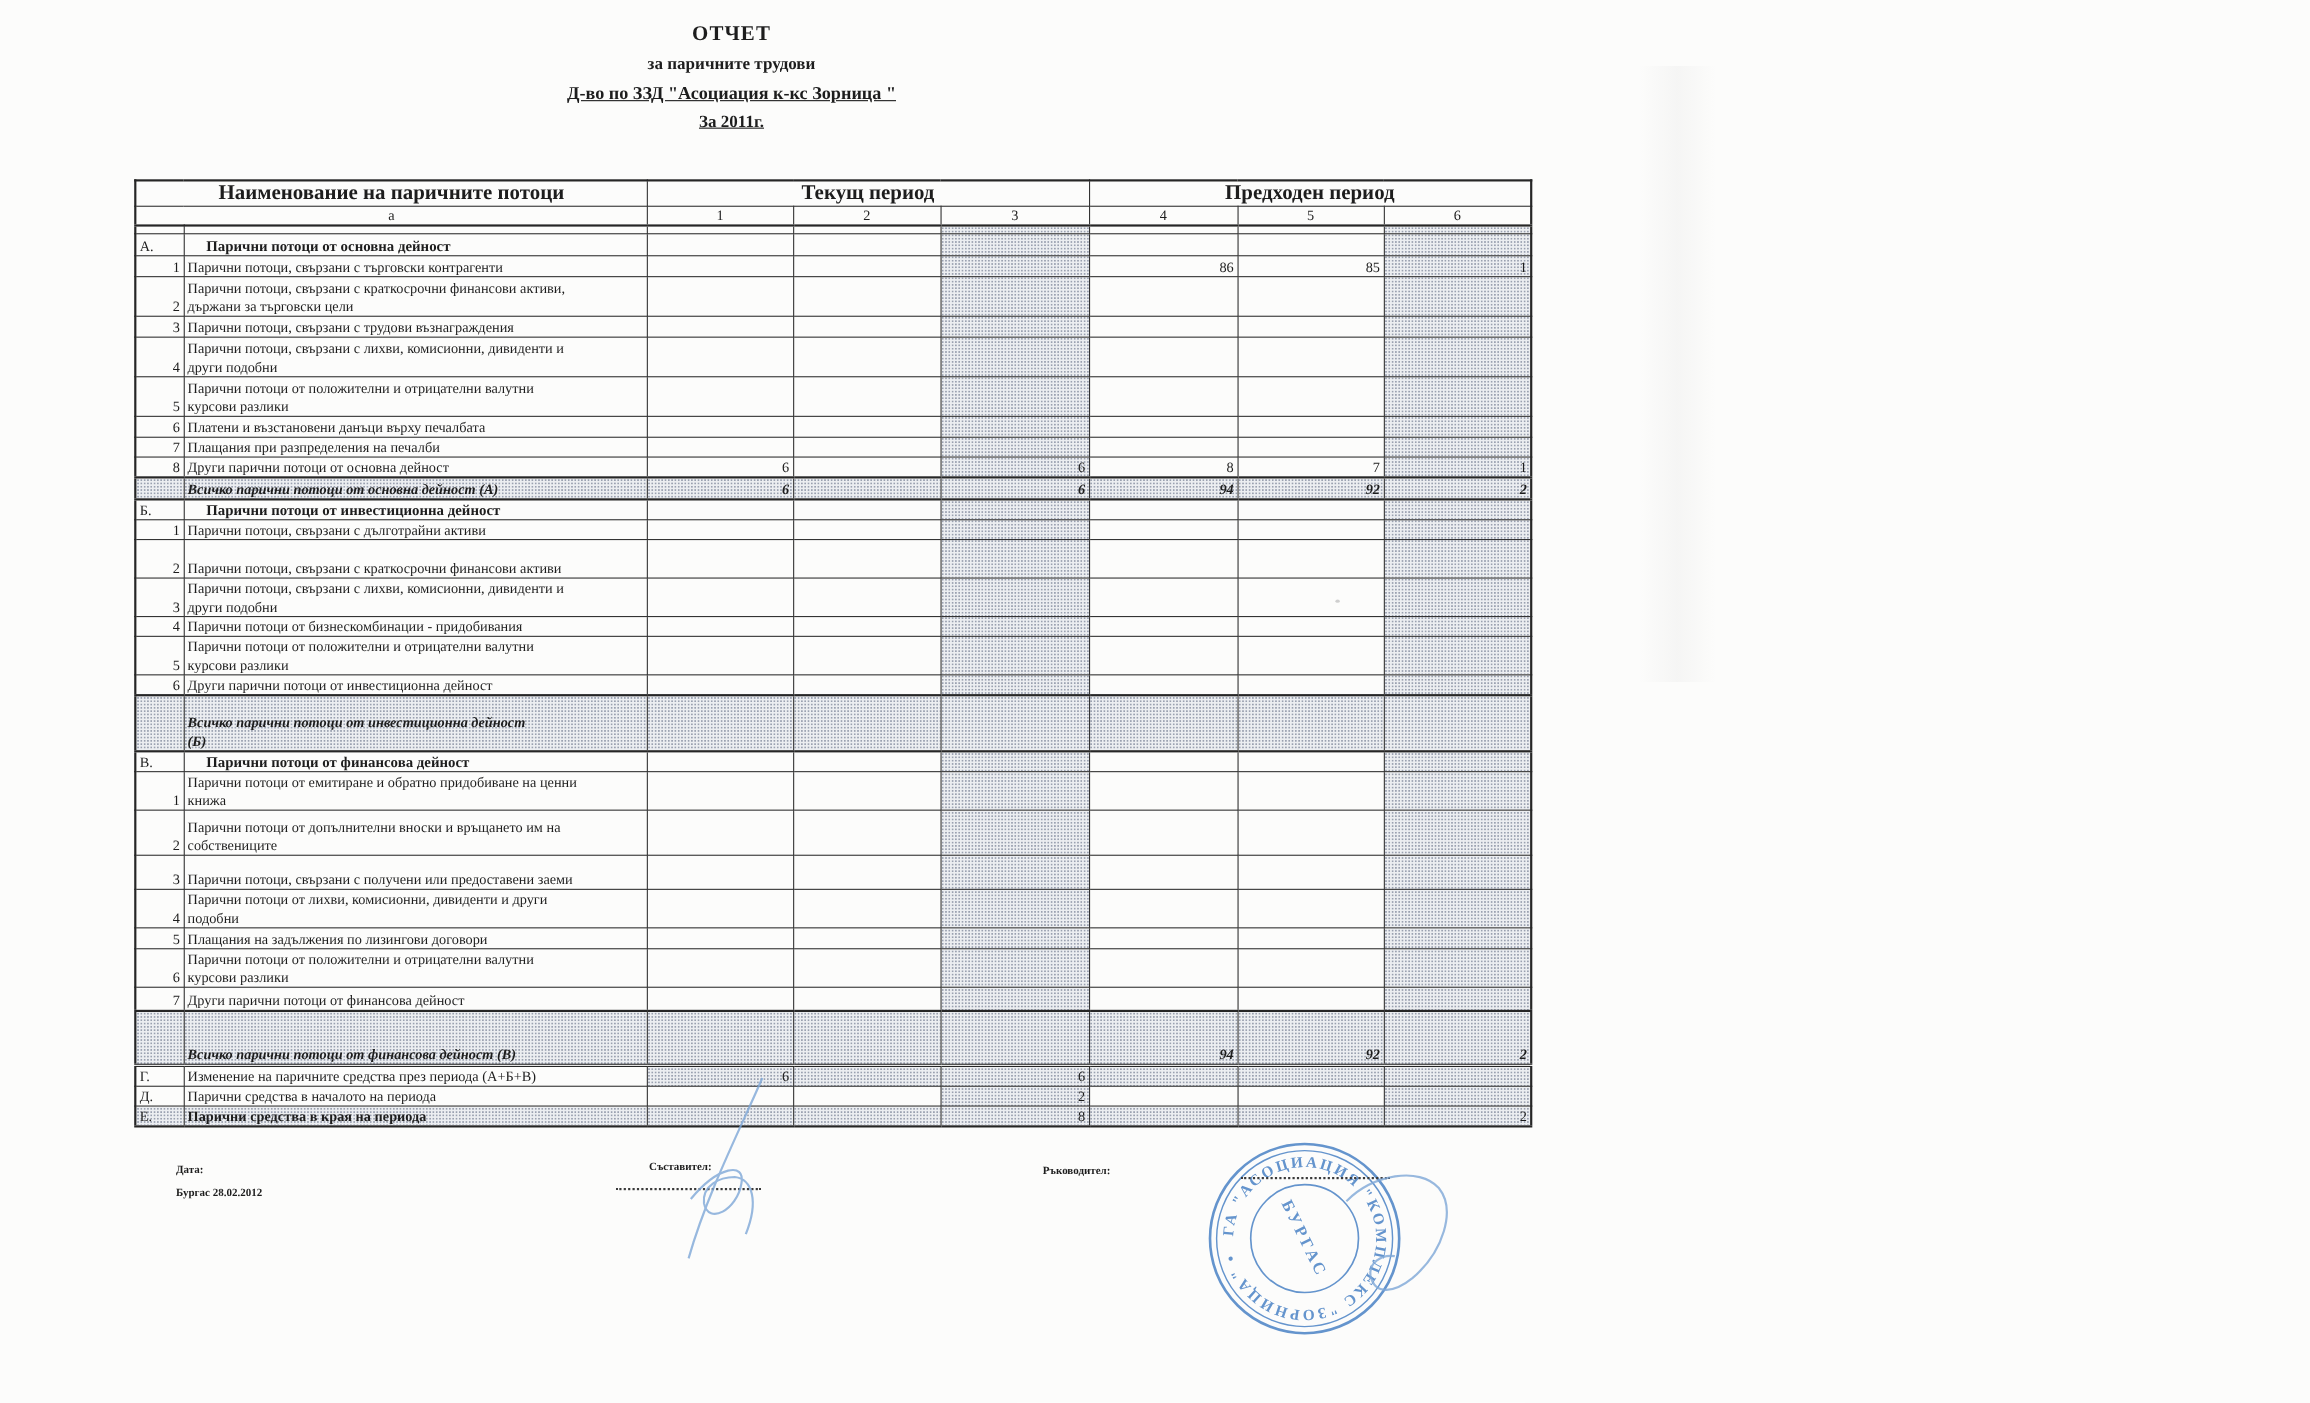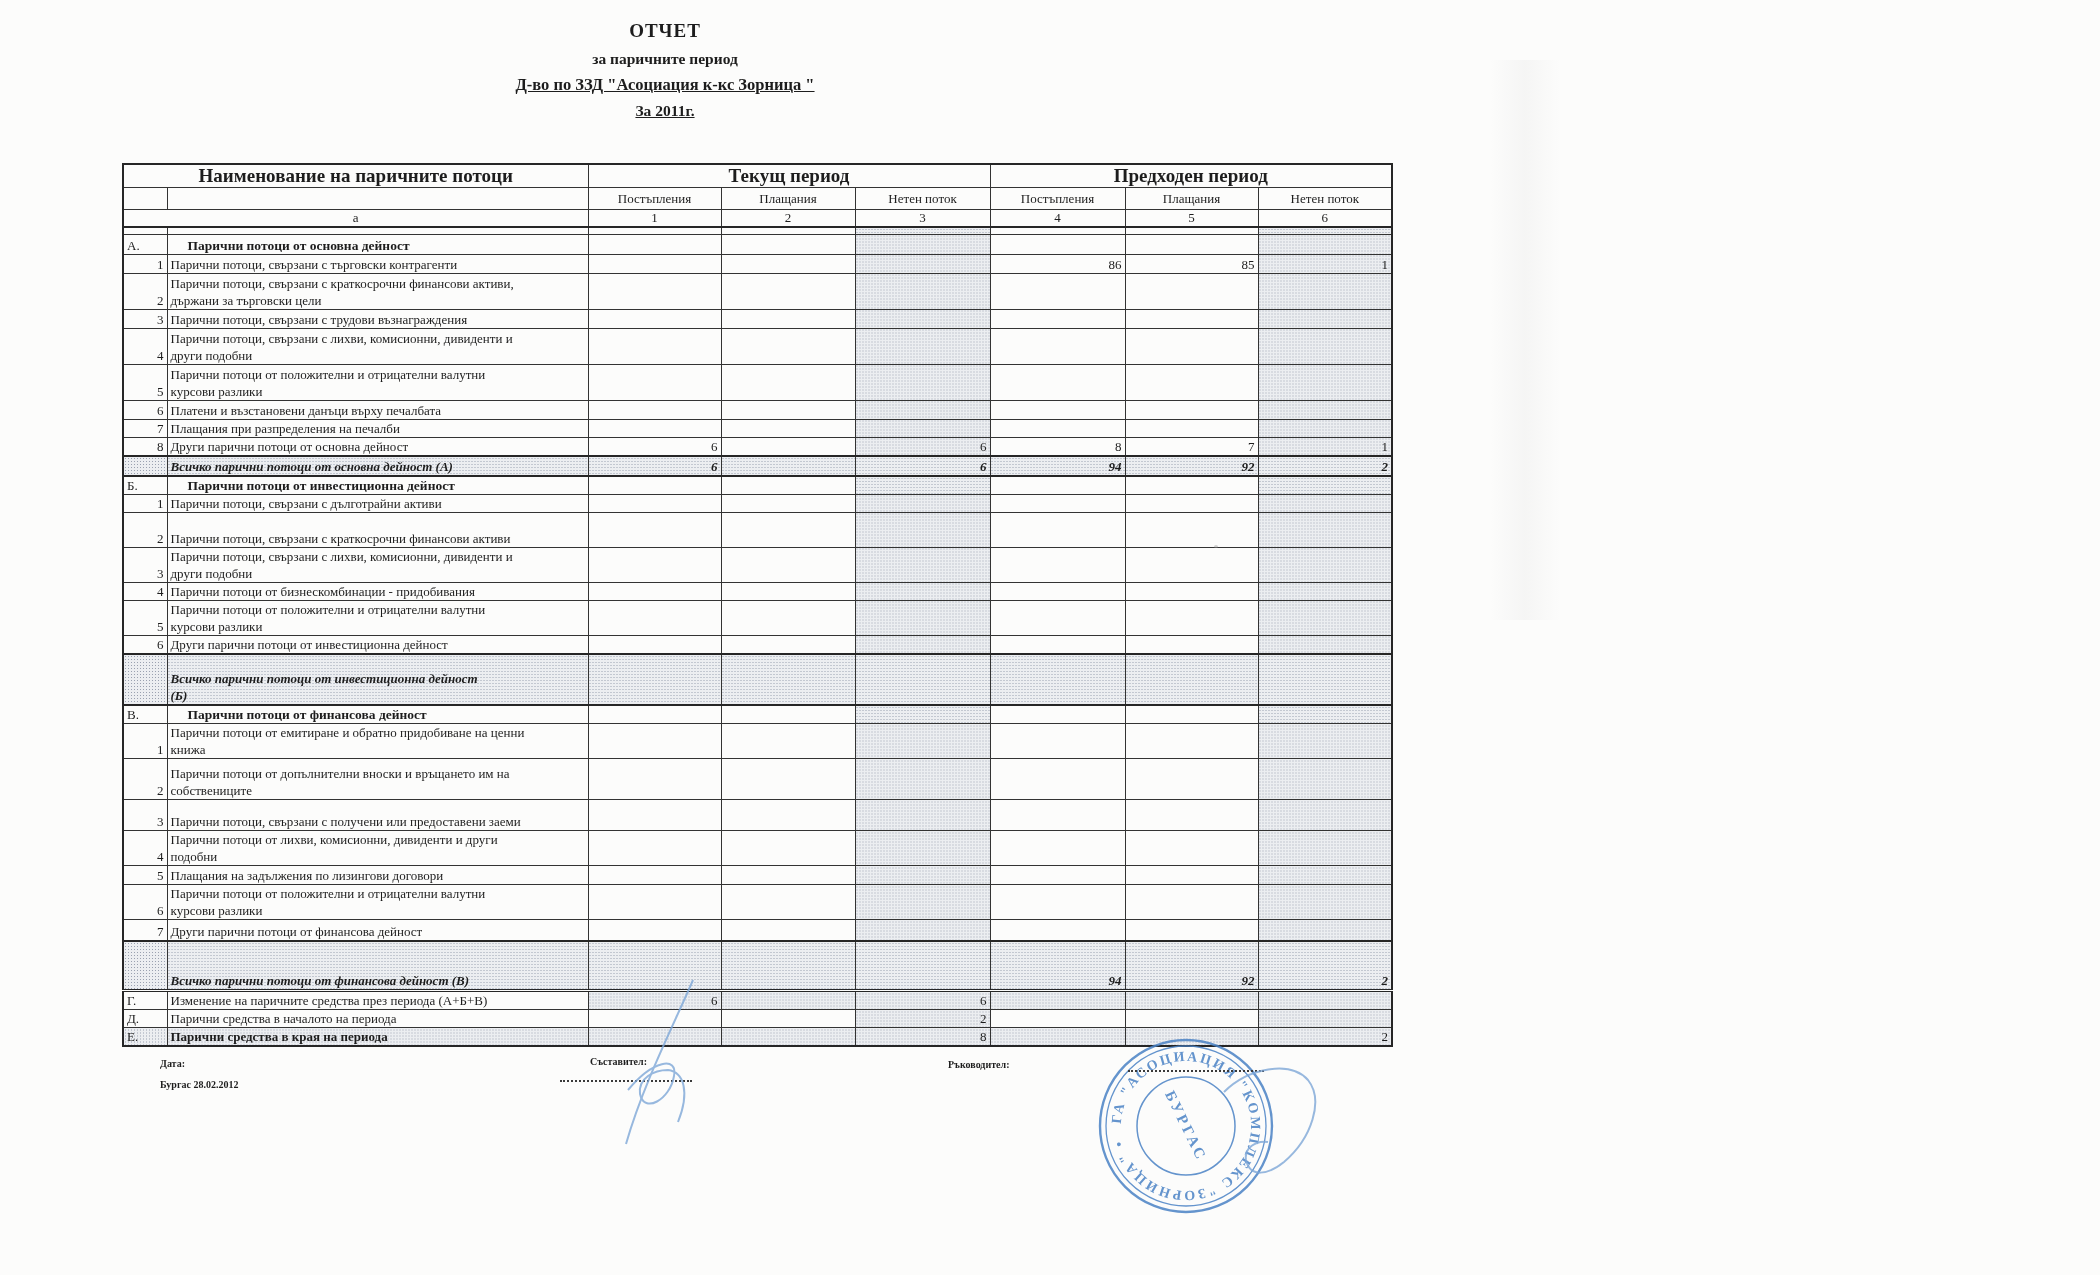--- a/index.html
+++ b/index.html
@@ -53,51 +53,41 @@
   .scan-streak{position:absolute;left:1490px;top:60px;width:70px;height:560px;
     background:linear-gradient(90deg,rgba(120,120,125,0) 0%,rgba(120,120,125,.05) 50%,rgba(120,120,125,0) 100%);}
 </style>
 </head>
 <body>
 
 <div class="page">
 
   <div class="title-block">
     <div class="t1">ОТЧЕТ</div>
-    <div class="t2">за паричните период</div>
+    <div class="t2">за паричните трудови</div>
     <div class="t3">Д-во по ЗЗД "Асоциация к-кс Зорница "</div>
     <div class="t4">За 2011г.</div>
   </div>
 
   <table class="cf">
     <colgroup>
       <col style="width:44px">
         <col style="width:421px">
       <col style="width:133px">
         <col style="width:134px">
         <col style="width:135px">
       <col style="width:135px">
         <col style="width:133px">
         <col style="width:134px">
     </colgroup>
     <thead>
       <tr class="h1" style="height:20px">
         <th colspan="2">Наименование на паричните потоци</th>
         <th colspan="3">Текущ период</th>
         <th colspan="3">Предходен период</th>
-      </tr>
-      <tr class="h2" style="height:22px">
-        <th></th>
-        <th></th>
-        <th>Постъпления</th>
-        <th>Плащания</th>
-        <th>Нетен поток</th>
-        <th>Постъпления</th>
-        <th>Плащания</th>
-        <th>Нетен поток</th>
       </tr>
       <tr class="h3" style="height:16px">
         <th colspan="2">а</th>
         <th>1</th>
         <th>2</th>
         <th>3</th>
         <th>4</th>
         <th>5</th>
         <th>6</th>
       </tr>

